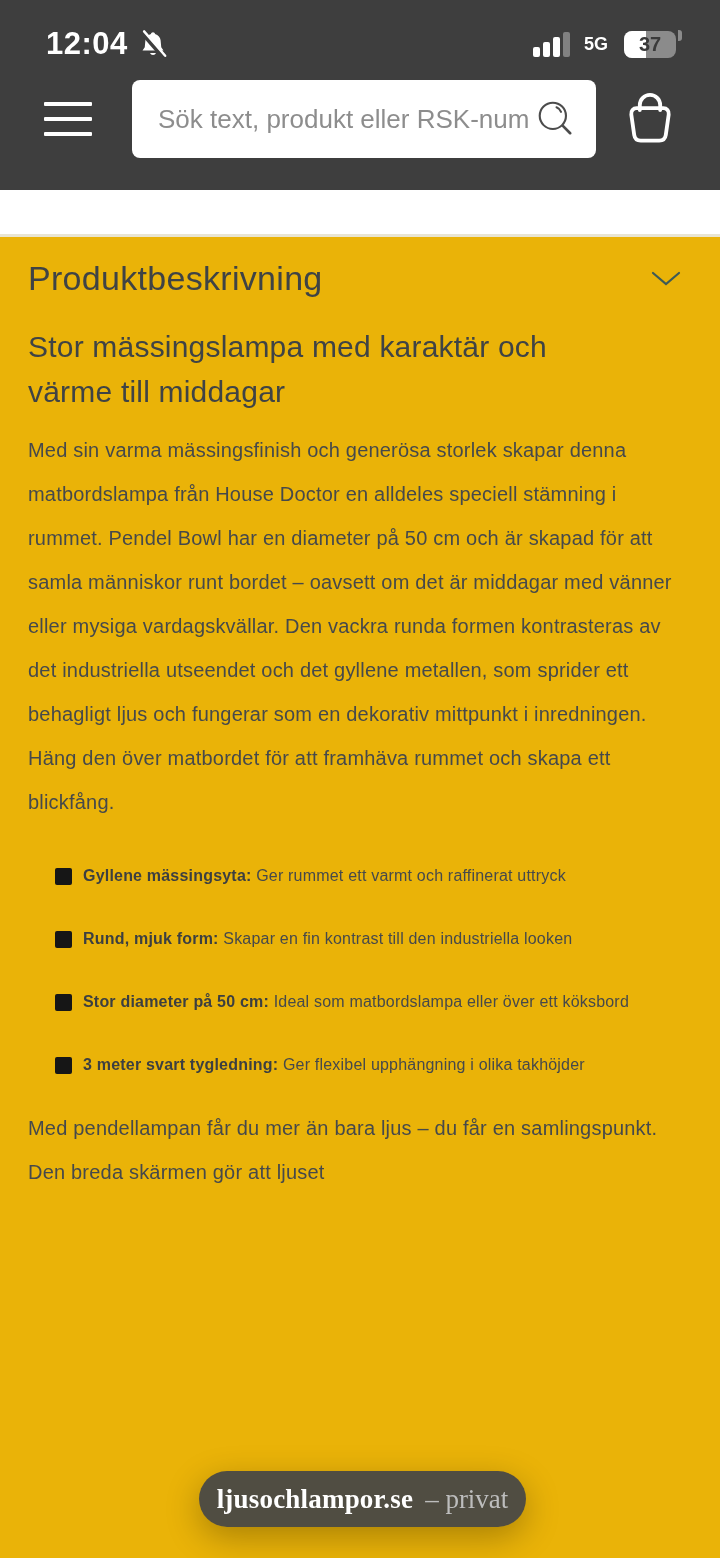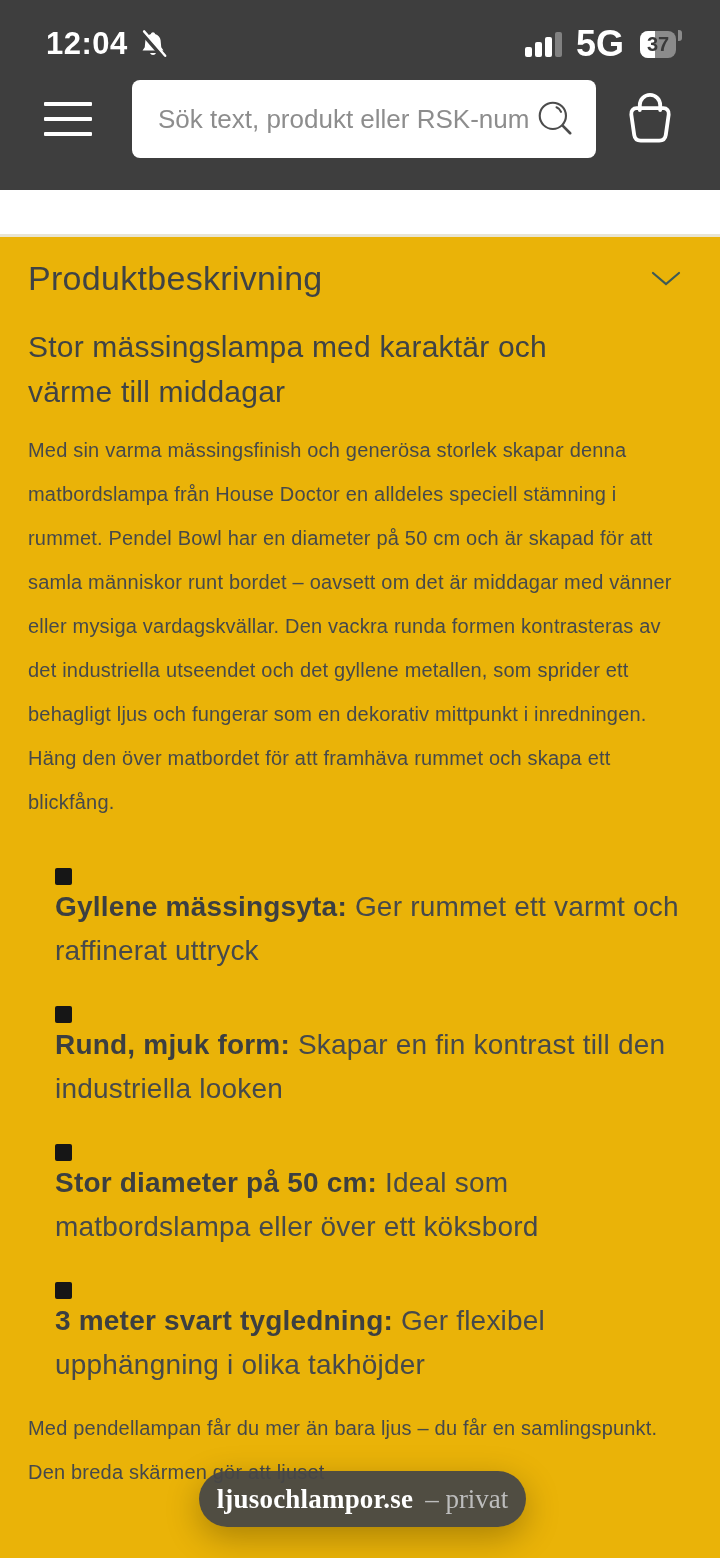--- a/index.html
+++ b/index.html
@@ -25,22 +25,22 @@
   }
   .status-left { display:flex; align-items:center; gap:10px; }
   .status-time { font-size:31px; font-weight:700; letter-spacing:.5px; }
   .status-right { display:flex; align-items:center; gap:14px; }
   .sig-bars { display:flex; align-items:flex-end; gap:3px; height:25px; }
   .sig-bars span { width:7px; border-radius:2px; background:#ffffff; display:block; }
   .sig-bars span:nth-child(1){ height:10px; }
   .sig-bars span:nth-child(2){ height:15px; }
   .sig-bars span:nth-child(3){ height:20px; }
   .sig-bars span:nth-child(4){ height:25px; background:rgba(255,255,255,.35); }
-  .net-label { font-size:36px; font-weight:600; }
-  .battery { position:relative; width:36px; height:27px; border-radius:8px;
+  .net-label { font-size:18px; font-weight:600; }
+  .battery { position:relative; width:52px; height:27px; border-radius:8px;
              background:rgba(255,255,255,.40); overflow:hidden; margin-left:2px; }
   .battery-fill { position:absolute; left:0; top:0; bottom:0; width:42%; background:#ffffff; }
   .battery-num { position:absolute; inset:0; display:flex; align-items:center; justify-content:center;
                  font-size:20px; font-weight:700; color:#3a3a3a; }
   .battery-nub { position:absolute; right:38px; top:30px; width:4px; height:11px;
                  border-radius:0 3px 3px 0; background:rgba(255,255,255,.40); }
 
   .nav-row { display:flex; align-items:center; margin-top:14px; padding:0 44px; }
   .hamburger { width:48px; height:34px; display:flex; flex-direction:column;
                justify-content:space-between; cursor:pointer; margin-right:40px; flex-shrink:0; }
@@ -64,21 +64,21 @@
   .section-row { display:flex; align-items:center; justify-content:space-between; cursor:pointer; }
   .section-title { font-size:34px; font-weight:400; color:#3f4345; letter-spacing:.3px; }
   .chev { margin-right:10px; display:flex; }
 
   .subheading { margin-top:26px; font-size:30px; font-weight:400; color:#3f4345;
                 line-height:45px; white-space:pre-line; letter-spacing:.2px; }
   .body-p { margin-top:14px; font-size:20px; line-height:44px; color:#46494b; letter-spacing:.2px; }
 
   ul.features { margin-top:30px; list-style:none; padding-left:27px; }
   ul.features li { display:flex; align-items:flex-start; margin-bottom:19px;
-                   font-size:28px; line-height:44px; color:#46494b; letter-spacing:.2px;flex-direction:column; }
+                   font-size:16px; line-height:44px; color:#46494b; letter-spacing:.2px; }
   .bullet-sq { width:17px; height:17px; background:#161616; border-radius:2px;
                margin:14px 11px 0 0; flex-shrink:0; }
   .feat-label { font-weight:700; color:#3c3f41; }
 
   .subheading-2 { margin-top:28px; }
 
   
   .url-pill {
     position:absolute; left:199px; top:1471px; width:327px; height:56px;
     background:rgba(70,70,70,.94); border-radius:30px;

